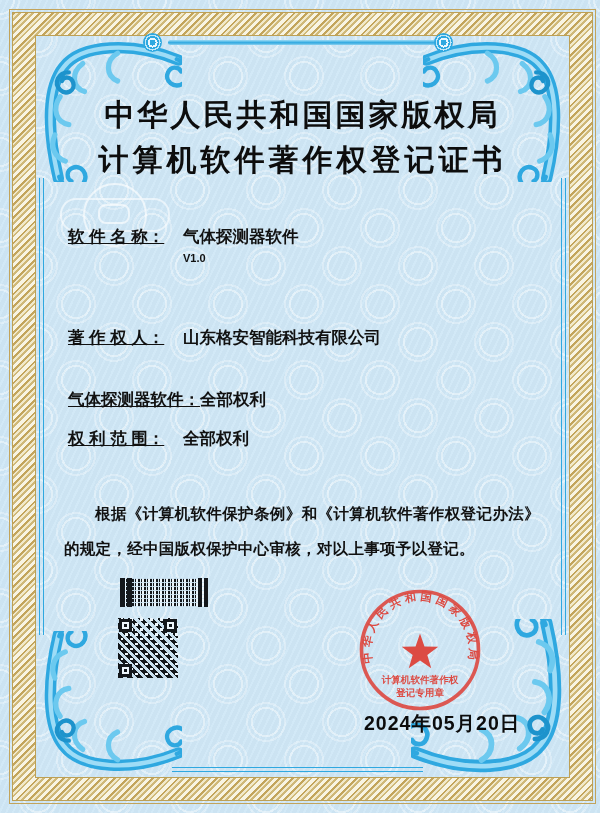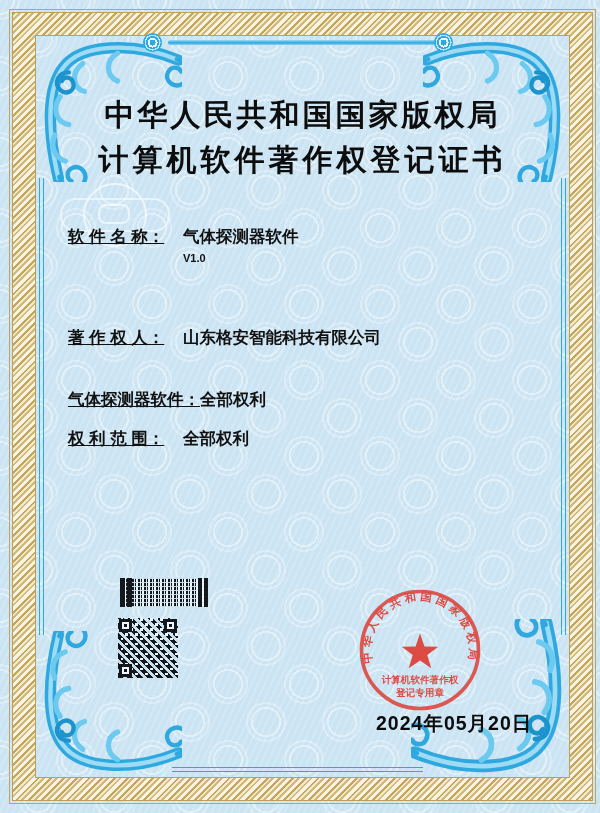--- a/index.html
+++ b/index.html
@@ -69,21 +69,21 @@
   
   .qr{position:absolute;left:118px;top:618px;width:60px;height:60px;background:
     repeating-linear-gradient(45deg, rgba(0,0,0,0) 0 4px, rgba(207,231,246,.95) 4px 7px),
     repeating-linear-gradient(0deg,#14181c 0 2.5px, rgba(0,0,0,0) 2.5px 5px),
     repeating-linear-gradient(90deg,#14181c 0 2.5px, rgba(240,248,253,.9) 2.5px 5px);}
   .finder{position:absolute;width:13px;height:13px;border:3px solid #14181c;background:#eef7fd;box-sizing:border-box;}
   .finder:before{content:"";position:absolute;inset:2px;background:#14181c;}
   .f-tl{left:1px;top:1px;} .f-tr{right:1px;top:1px;} .f-bl{left:1px;bottom:1px;}
   
   .seal{position:absolute;left:356px;top:586px;width:128px;height:128px;opacity:.94;}
-  .date{position:absolute;left:376px;top:710px;font-size:19.5px;font-weight:700;letter-spacing:1px;color:#0c0c0c;}
+  .date{position:absolute;left:364px;top:710px;font-size:19.5px;font-weight:700;letter-spacing:1px;color:#0c0c0c;}
   .hidden-defs{position:absolute;width:0;height:0;overflow:hidden;}
 </style>
 </head>
 <body>
 
 <div class="cert">
 
   <div class="gold-hairline"></div>
   <div class="gold-band"></div>
   <div class="edge-top"></div>
@@ -145,20 +145,21 @@
 
   <div class="frow r3">
     <span class="lbl">气体探测器软件：</span><span class="val">全部权利</span>
   </div>
 
   <div class="frow r4">
     <span class="lbl">权 利 范 围：</span><span class="val">全部权利</span>
   </div>
 
 
+  <div class="statement">根据《计算机软件保护条例》和《计算机软件著作权登记办法》的规定，经中国版权保护中心审核，对以上事项予以登记。</div>
 
   <div class="barcode"></div>
   <div class="qr">
     <div class="finder f-tl"></div>
     <div class="finder f-tr"></div>
     <div class="finder f-bl"></div>
   </div>
 
   <svg class="seal" viewBox="0 0 140 140">
     <defs>

